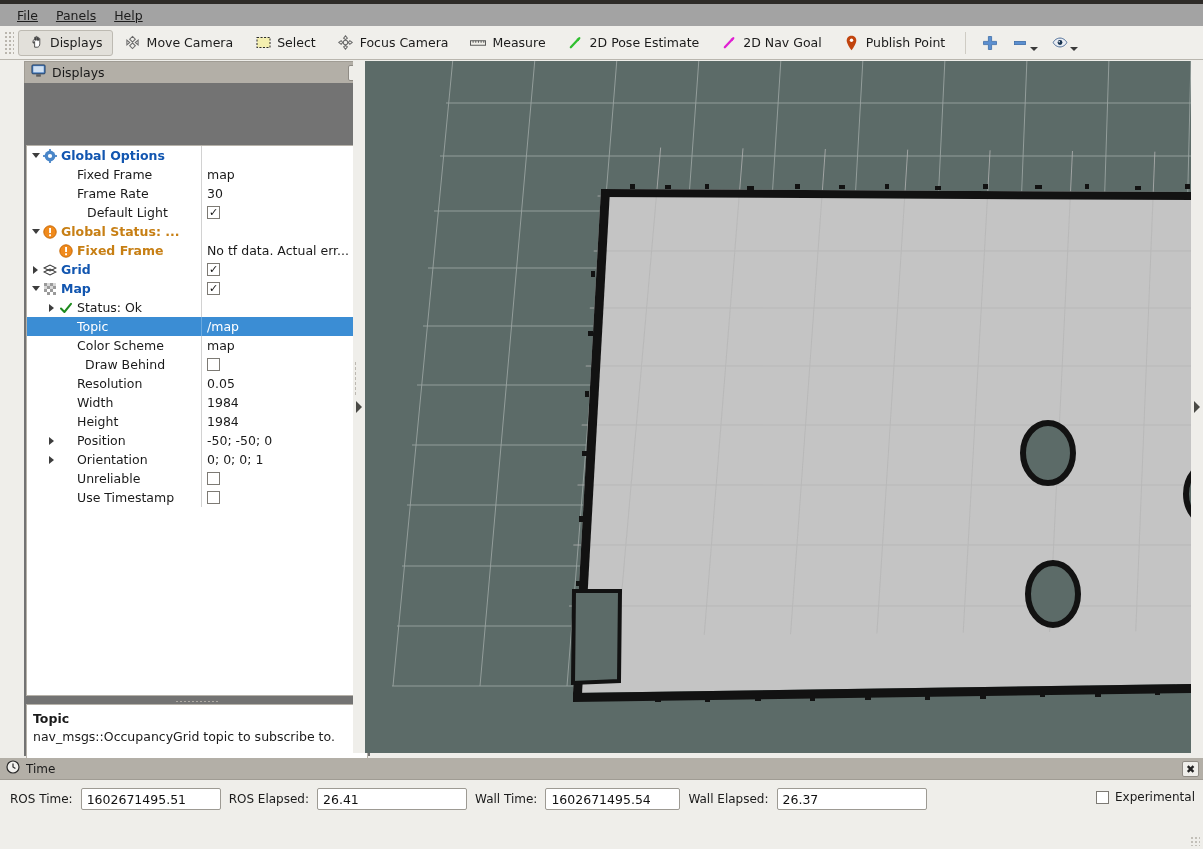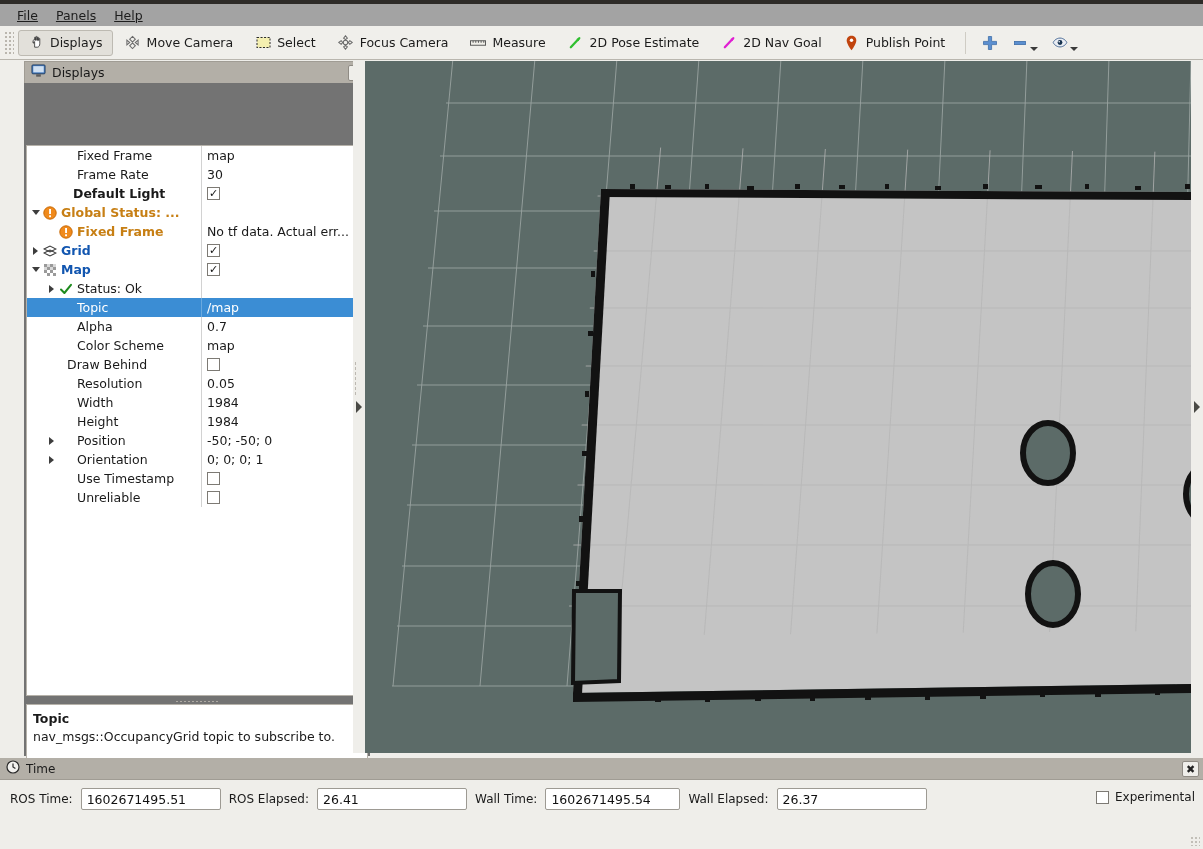--- a/index.html
+++ b/index.html
@@ -310,20 +310,43 @@
             <rect x="2.4" y="2.3" width="11.2" height="6.6" fill="#cfe0f2"></rect>
             <rect x="5.5" y="11" width="5" height="2.6" fill="#5d5d5d"></rect>
           </svg>
       </span>
       <span class="pt-label">Displays</span>
       <div class="panel-close">✖</div>
     </div>
 
     <div class="tree" id="tree">
       <div class="tree-dots"></div>
+    <div class="trow">
+          <div class="tcol-a" style="padding-left: 2px;">
+            <span class="twist open">
+              <i></i>
+            </span>
+            <span class="ticon">
+              <svg width="14" height="14" viewBox="0 0 14 14">
+                <g fill="#4a86c8">
+                  <circle cx="7" cy="7" r="5.4"></circle>
+                </g>
+                <circle cx="7" cy="7" r="2.1" fill="#fff"></circle>
+                <g fill="#4a86c8">
+                  <rect x="6.1" y="0" width="1.8" height="3"></rect>
+                  <rect x="6.1" y="11" width="1.8" height="3"></rect>
+                  <rect x="0" y="6.1" width="3" height="1.8"></rect>
+                  <rect x="11" y="6.1" width="3" height="1.8"></rect>
+                </g>
+              </svg>
+            </span>
+            <span class="tlabel c-cat">Global Options</span>
+          </div>
+          <div class="tcol-b"></div>
+        </div>
         <div class="trow">
           <div class="tcol-a" style="padding-left: 18px;">
             <span class="twist "></span>
             <span class="ticon"></span>
             <span class="tlabel c-plain">Fixed Frame</span>
           </div>
           <div class="tcol-b">
             <span class="val">map</span>
           </div>
         </div>
@@ -331,21 +354,21 @@
           <div class="tcol-a" style="padding-left: 18px;">
             <span class="twist "></span>
             <span class="ticon"></span>
             <span class="tlabel c-plain">Frame Rate</span>
           </div>
           <div class="tcol-b">
             <span class="val">30</span>
           </div>
         </div>
         <div class="trow">
-          <div class="tcol-a" style="padding-left: 14px; font-weight: bold;">
+          <div class="tcol-a" style="padding-left: 28px;">
             <span class="twist "></span>
             <span class="ticon"></span>
             <span class="tlabel c-plain">Default Light</span>
           </div>
           <div class="tcol-b">
             <span class="chk">✓</span>
           </div>
         </div>
         <div class="trow">
           <div class="tcol-a" style="padding-left: 2px;">
@@ -450,38 +473,28 @@
             <span class="tlabel c-plain" style="color: rgb(255, 255, 255);">Topic</span>
           </div>
           <div class="tcol-b">
             <span class="val" style="color: rgb(255, 255, 255);">/map</span>
           </div>
         </div>
         <div class="trow">
           <div class="tcol-a" style="padding-left: 18px;">
             <span class="twist "></span>
             <span class="ticon"></span>
-            <span class="tlabel c-plain">Alpha</span>
-          </div>
-          <div class="tcol-b">
-            <span class="val">0.7</span>
-          </div>
-        </div>
-        <div class="trow">
-          <div class="tcol-a" style="padding-left: 18px;">
-            <span class="twist "></span>
-            <span class="ticon"></span>
             <span class="tlabel c-plain">Color Scheme</span>
           </div>
           <div class="tcol-b">
             <span class="val">map</span>
           </div>
         </div>
         <div class="trow">
-          <div class="tcol-a" style="padding-left: 8px; text-align: center;">
+          <div class="tcol-a" style="padding-left: 26px; text-align: center;">
             <span class="twist "></span>
             <span class="ticon"></span>
             <span class="tlabel c-plain">Draw Behind</span>
           </div>
           <div class="tcol-b">
             <span class="chk"></span>
           </div>
         </div>
         <div class="trow">
           <div class="tcol-a" style="padding-left: 18px; text-align: center;">
@@ -534,31 +547,31 @@
             <span class="tlabel c-plain">Orientation</span>
           </div>
           <div class="tcol-b">
             <span class="val">0; 0; 0; 1</span>
           </div>
         </div>
         <div class="trow">
           <div class="tcol-a" style="padding-left: 18px;">
             <span class="twist "></span>
             <span class="ticon"></span>
+            <span class="tlabel c-plain">Unreliable</span>
+          </div>
+          <div class="tcol-b">
+            <span class="chk"></span>
+          </div>
+        </div>
+        <div class="trow">
+          <div class="tcol-a" style="padding-left: 18px;">
+            <span class="twist "></span>
+            <span class="ticon"></span>
             <span class="tlabel c-plain">Use Timestamp</span>
-          </div>
-          <div class="tcol-b">
-            <span class="chk"></span>
-          </div>
-        </div>
-        <div class="trow">
-          <div class="tcol-a" style="padding-left: 18px;">
-            <span class="twist "></span>
-            <span class="ticon"></span>
-            <span class="tlabel c-plain">Unreliable</span>
           </div>
           <div class="tcol-b">
             <span class="chk"></span>
           </div>
         </div>
       </div>
 
     <div class="splitter">
         <i></i>
       </div>

